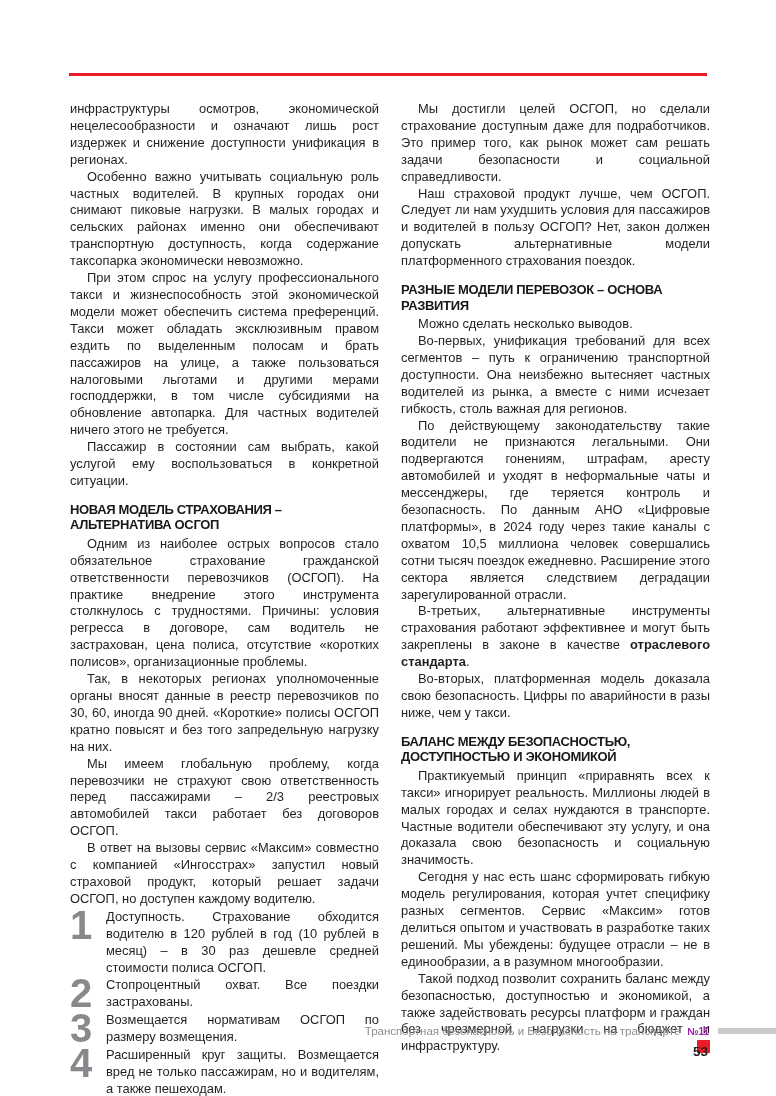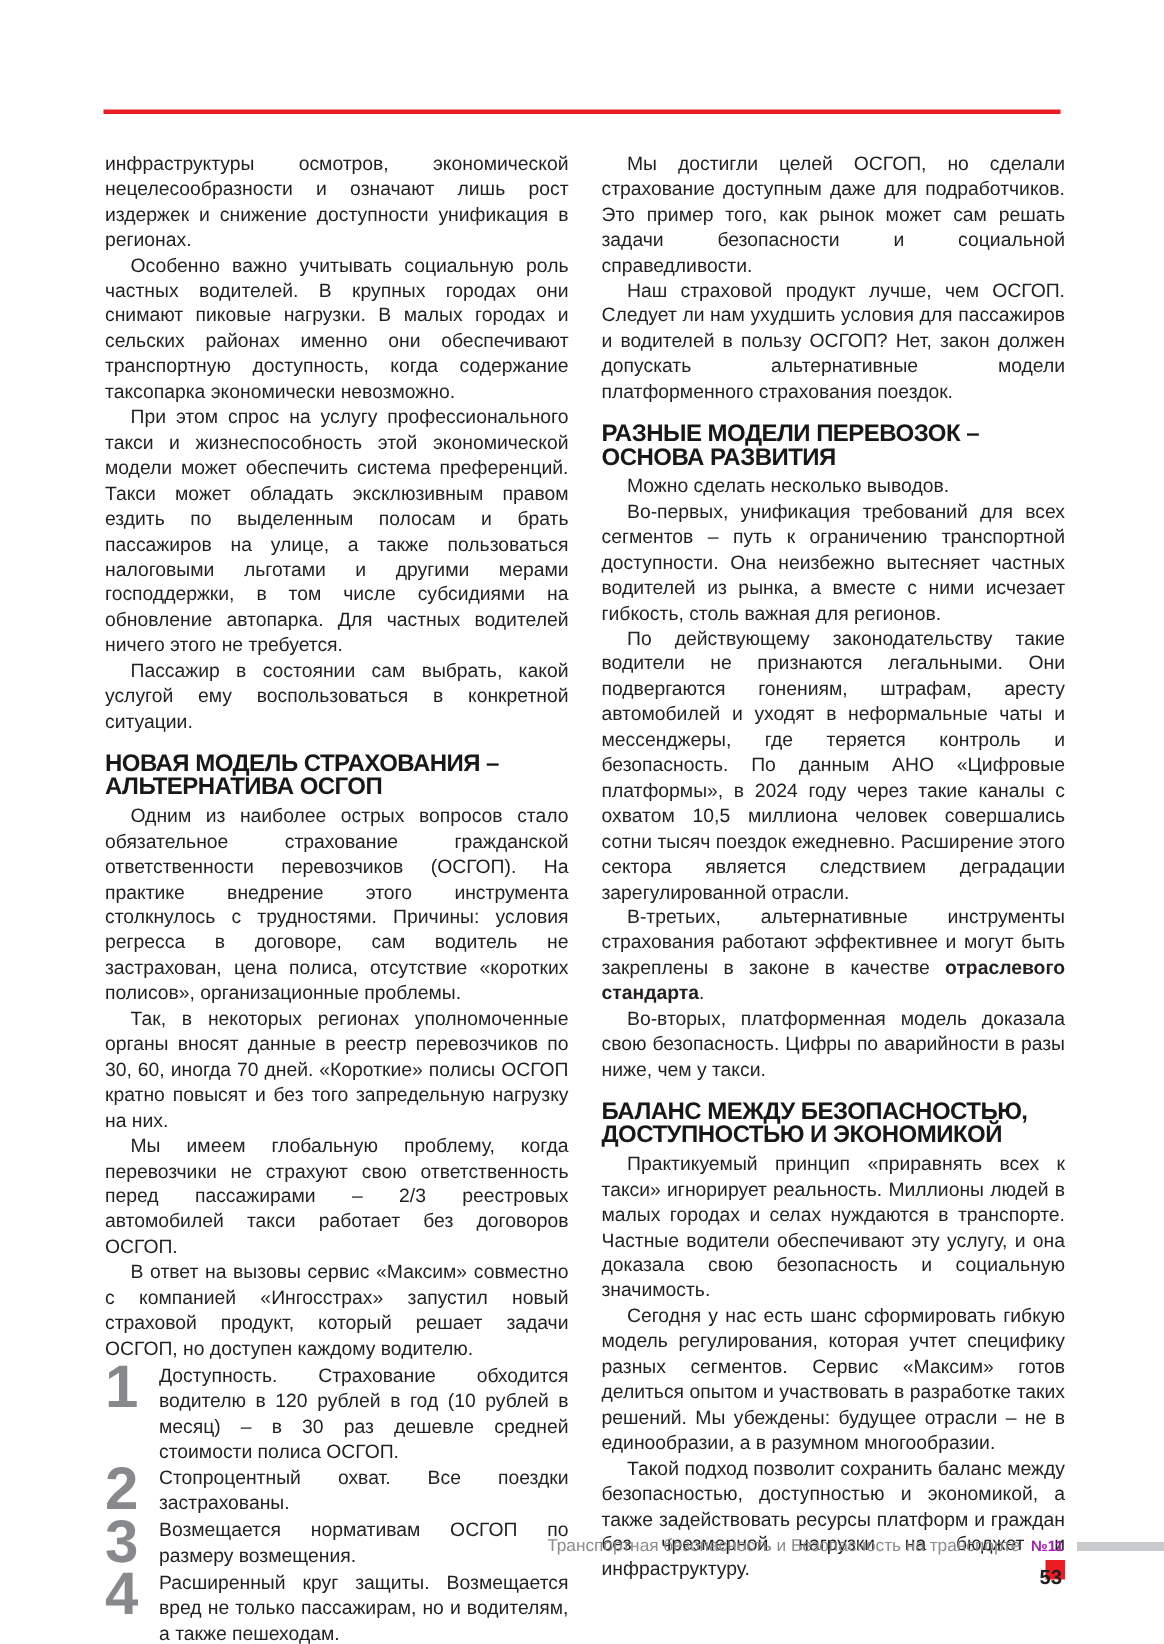--- a/index.html
+++ b/index.html
@@ -16,21 +16,21 @@
     position:absolute; left:70px; top:101px; width:640px;
     display:flex; gap:22px;
   }
   .col {
     width:309px; font-size:12.9px; line-height:16.9px;
     text-align:justify; color:#231f20;
   }
   .col p { margin:0; text-indent:17px; }
   .col p.no-indent { text-indent:0; }
   .col h3 {
-    font-size:16px; line-height:15.5px; margin:12px 0 3px 0;
+    font-size:13px; line-height:15.5px; margin:12px 0 3px 0;
     letter-spacing:-0.35px; color:#1a1718; text-align:left; text-indent:0;
     font-weight:bold;
   }
   .feature { display:flex; margin-top:1px; }
   .feature .num {
     flex:0 0 36px; font-size:40px; line-height:33px; font-weight:bold;
     color:#87898c; letter-spacing:-2px; text-align:left;
   }
   .feature .ftext { flex:1; text-align:justify; }
   .closing-para { position:relative; }
@@ -63,21 +63,21 @@
 <div class="columns">
 
   <div class="col">
     <p class="no-indent">инфраструктуры осмотров, экономической нецелесообразности и означают лишь рост издержек и снижение доступности унификация в регионах.</p>
     <p>Особенно важно учитывать социальную роль частных водителей. В крупных городах они снимают пиковые нагрузки. В малых городах и сельских районах именно они обеспечивают транспортную доступность, когда содержание таксопарка экономически невозможно.</p>
     <p>При этом спрос на услугу профессионального такси и жизнеспособность этой экономической модели может обеспечить система преференций. Такси может обладать эксклюзивным правом ездить по выделенным полосам и брать пассажиров на улице, а также пользоваться налоговыми льготами и другими мерами господдержки, в том числе субсидиями на обновление автопарка. Для частных водителей ничего этого не требуется.</p>
     <p>Пассажир в состоянии сам выбрать, какой услугой ему воспользоваться в конкретной ситуации.</p>
 
     <h3>НОВАЯ МОДЕЛЬ СТРАХОВАНИЯ – АЛЬТЕРНАТИВА ОСГОП</h3>
     <p>Одним из наиболее острых вопросов стало обязательное страхование гражданской ответственности перевозчиков (ОСГОП). На практике внедрение этого инструмента столкнулось с трудностями. Причины: условия регресса в договоре, сам водитель не застрахован, цена полиса, отсутствие «коротких полисов», организационные проблемы.</p>
-    <p>Так, в некоторых регионах уполномоченные органы вносят данные в реестр перевозчиков по 30, 60, иногда 70 дней. «Короткие» полисы ОСГОП кратно повысят и без того запредельную нагрузку на них.</p>
+    <p>Так, в некоторых регионах уполномоченные органы вносят данные в реестр перевозчиков по 30, 60, иногда 90 дней. «Короткие» полисы ОСГОП кратно повысят и без того запредельную нагрузку на них.</p>
     <p>Мы имеем глобальную проблему, когда перевозчики не страхуют свою ответственность перед пассажирами – 2/3 реестровых автомобилей такси работает без договоров ОСГОП.</p>
     <p>В ответ на вызовы сервис «Максим» совместно с компанией «Ингосстрах» запустил новый страховой продукт, который решает задачи ОСГОП, но доступен каждому водителю.</p>
 
     <div class="feature">
       <span class="num">1</span>
       <div class="ftext">Доступность. Страхование обходится водителю в 120 рублей в год (10 рублей в месяц) – в 30 раз дешевле средней стоимости полиса ОСГОП.</div>
     </div>
     <div class="feature">
       <span class="num">2</span>
       <div class="ftext">Стопроцентный охват. Все поездки застрахованы.</div>

